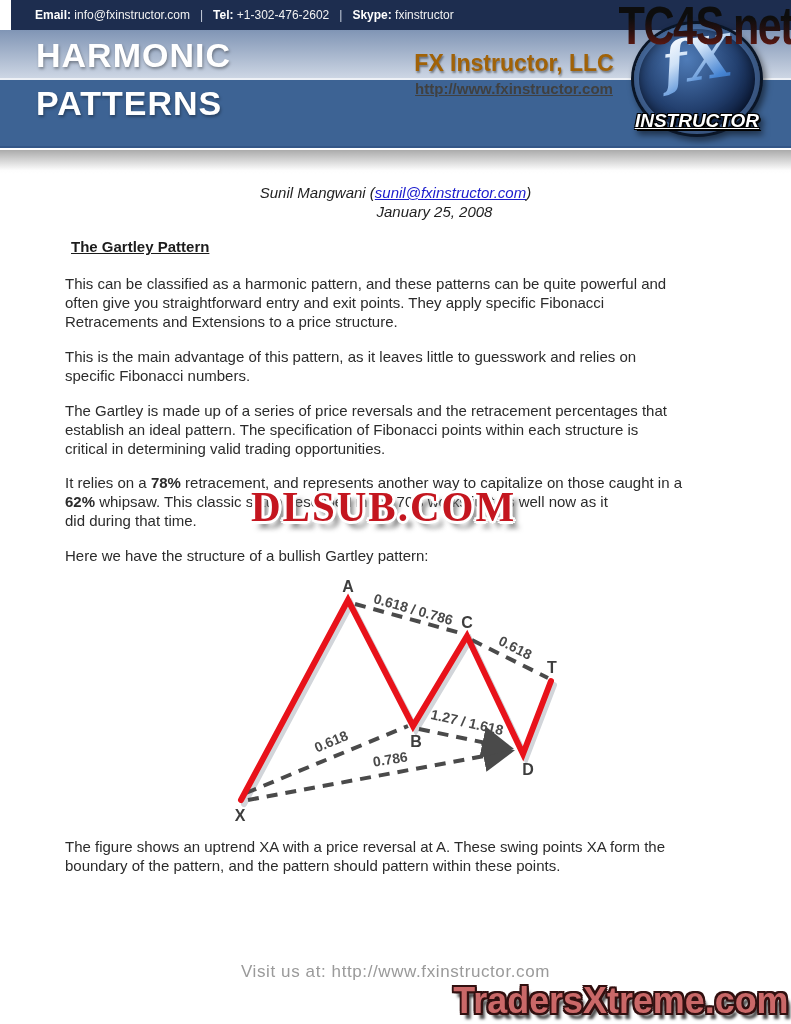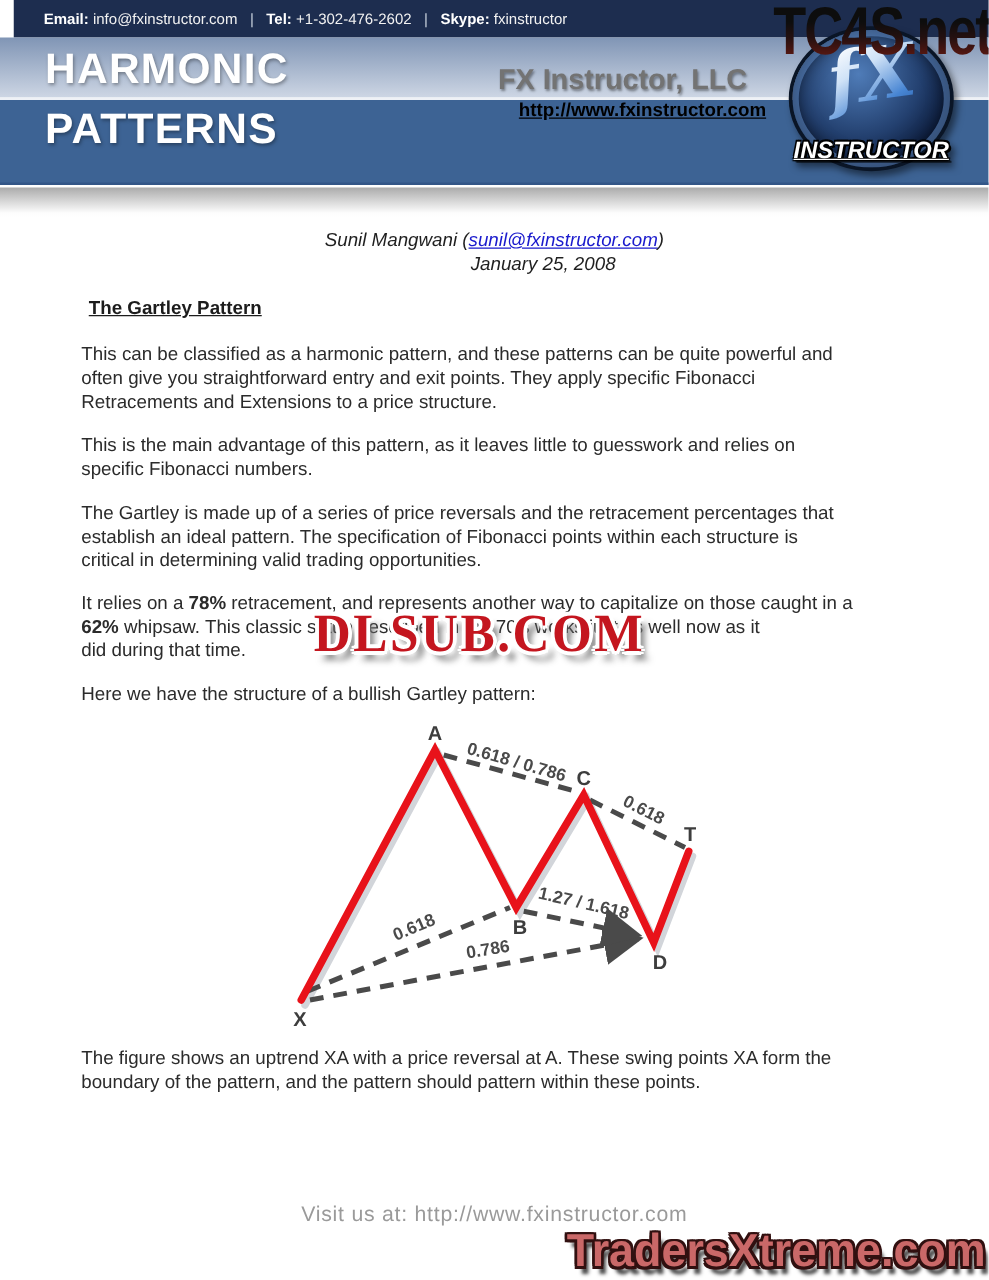--- a/index.html
+++ b/index.html
@@ -17,24 +17,24 @@
              background:linear-gradient(#8095b5,#cdd6e4);}
   .band-sep{position:absolute;left:0;top:78px;width:791px;height:2px;background:#eef1f6;}
   .band-solid{position:absolute;left:0;top:80px;width:791px;height:68px;background:#3d6394;
               border-bottom:2px solid #335687;box-sizing:border-box;}
   .page-shadow{position:absolute;left:0;top:150px;width:791px;height:24px;
                background:linear-gradient(#ababab,#fdfdfd 85%,#ffffff);}
   .title1,.title2{position:absolute;left:36px;color:#ffffff;font-size:34px;font-weight:bold;
                   letter-spacing:1px;text-shadow:1px 2px 3px rgba(0,0,0,0.35);}
   .title1{top:36px;}
   .title2{top:84px;}
-  .company{position:absolute;left:382px;top:50px;width:232px;text-align:center;color:#737373;
+  .company{position:absolute;left:398px;top:50px;width:232px;text-align:center;color:#a16207;
            font-size:23px;font-weight:bold;text-shadow:1px 2px 2px rgba(0,0,0,0.4);}
   .site-url{position:absolute;left:398px;top:80px;width:232px;text-align:center;}
-  .site-url a{color:#000000;font-size:15px;font-weight:bold;text-decoration:underline;}
+  .site-url a{color:#404040;font-size:15px;font-weight:bold;text-decoration:underline;}
 
   
   .logo{position:absolute;left:634px;top:24px;width:126px;height:110px;
         filter:drop-shadow(3px 4px 3px rgba(0,0,0,0.5));}
   .logo-ring{position:absolute;left:0;top:0;width:126px;height:110px;border-radius:50%;
              background:radial-gradient(circle at 42% 32%,#4f7cb8 0%,#23406f 48%,#0d1d3d 72%);
              box-shadow:inset 0 0 0 5px rgba(96,140,200,0.55),inset 0 0 16px rgba(0,0,0,0.85),0 0 0 3px #0a1526;}
   .logo-fx{position:absolute;left:6px;top:2px;width:114px;text-align:center;
            font-family:"DejaVu Serif",serif;font-size:58px;font-style:italic;font-weight:bold;
            transform:rotate(-8deg);

